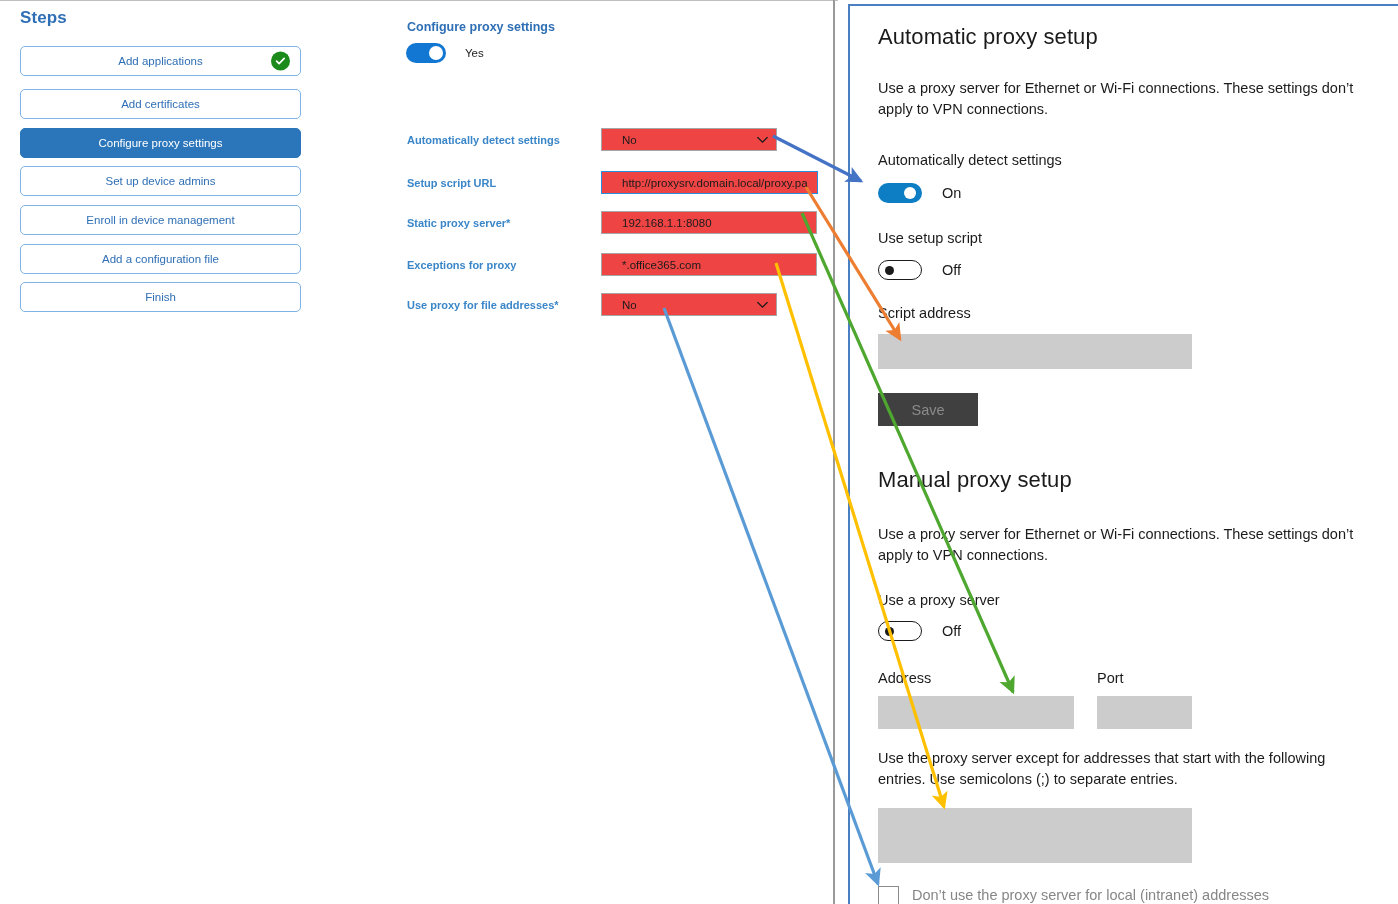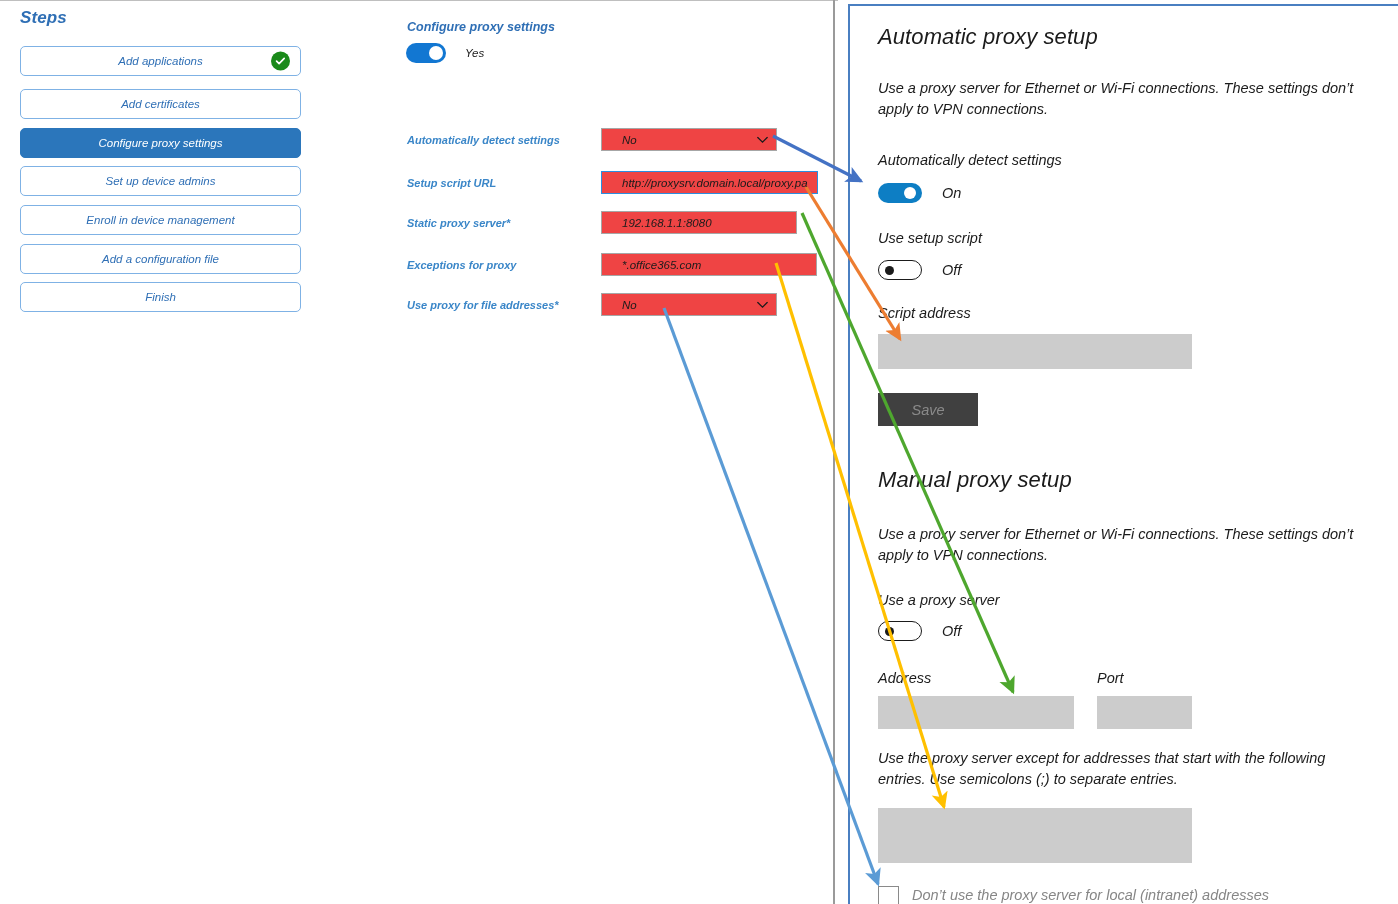--- a/index.html
+++ b/index.html
@@ -4,21 +4,21 @@
 <style>
   * { box-sizing: border-box; }
   html, body { margin:0; padding:0; }
   body {
     width:1398px; height:904px;
     font-family:"Liberation Sans", sans-serif;
     background:#ffffff;
     position:relative;
     overflow:hidden;
   }
-  #root { position:absolute; inset:0;font-style:italic; }
+  #root { position:absolute; inset:0; }
 
   
   .top-rule { position:absolute; left:0; top:0; width:838px; height:1px; background:#bfbfbf; }
 
   
   .steps-pane { position:absolute; left:0; top:1px; width:338px; height:903px; background:#fff; }
   .steps-title {
     position:absolute; left:20px; top:7px;
     font-size:17px; font-weight:bold; color:#2f6fb5; letter-spacing:.1px;
   }
@@ -179,21 +179,21 @@
     <div class="f-label" style="top:176px">
       <span>Setup script URL</span>
     </div>
     <div class="f-ctl focused" style="top:170px; width:217px">
       <span>http://proxysrv.domain.local/proxy.pa</span>
     </div>
 
     <div class="f-label" style="top:216px">
       <span>Static proxy server</span><span class="req">*</span>
     </div>
-    <div class="f-ctl" style="top:210px; width:196px">
+    <div class="f-ctl" style="top:210px; width:216px">
       <span>192.168.1.1:8080</span>
     </div>
 
     <div class="f-label" style="top:258px">
       <span>Exceptions for proxy</span>
     </div>
     <div class="f-ctl" style="top:252px; width:216px">
       <span>*.office365.com</span>
     </div>
 

